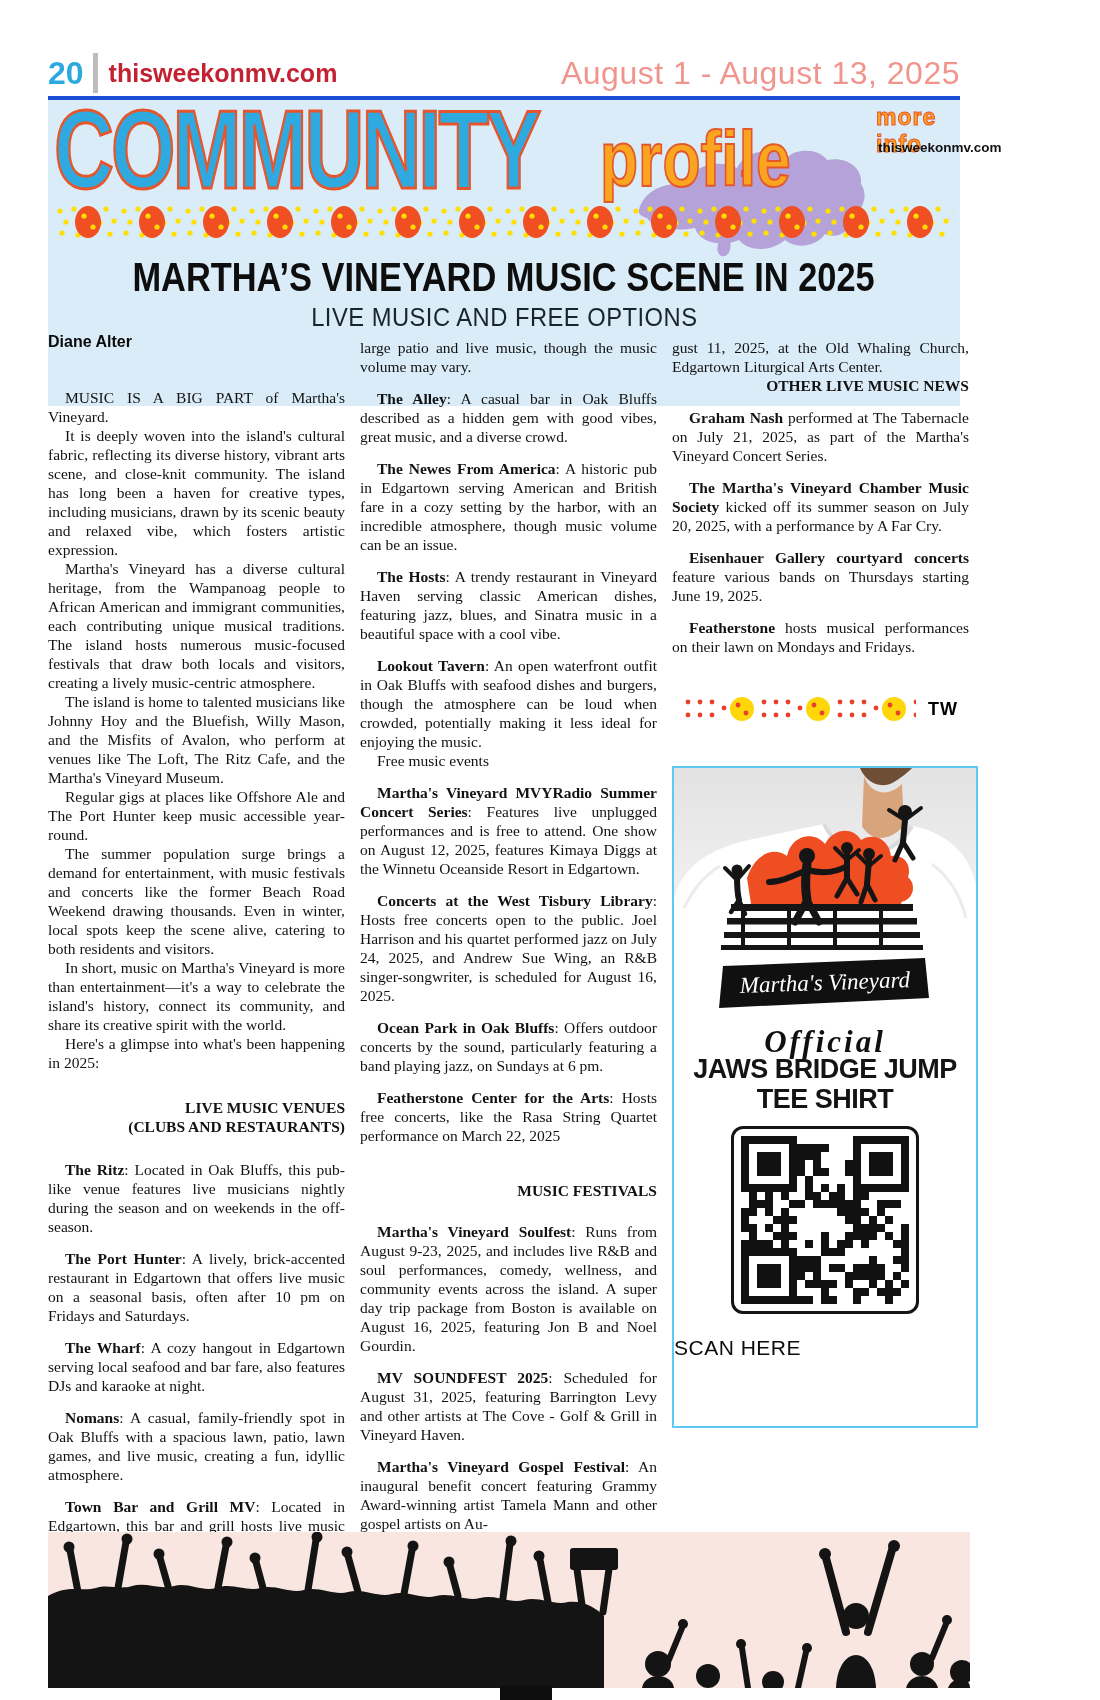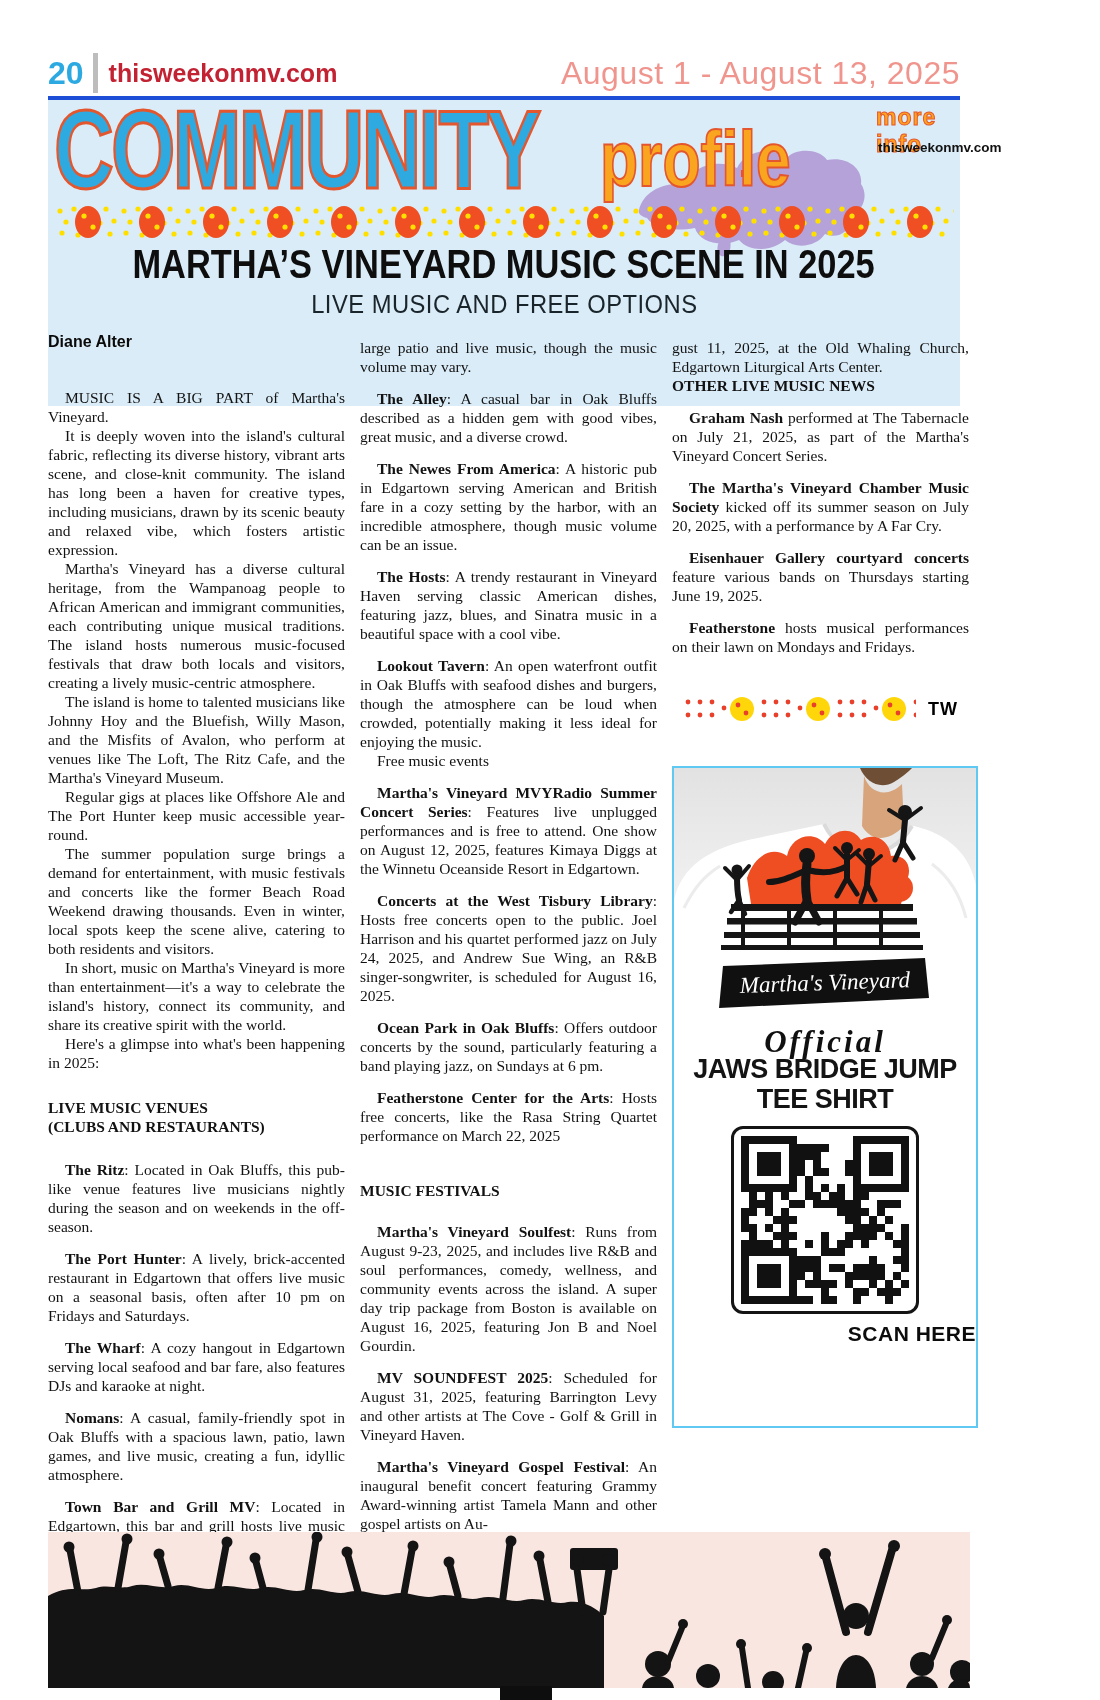--- a/index.html
+++ b/index.html
@@ -21,57 +21,57 @@
              font-weight:700;font-size:112px;line-height:100px;letter-spacing:-4px;color:#2FAAE0;
              -webkit-text-stroke:3px #E4572E;transform:scaleX(.74);transform-origin:0 0;white-space:nowrap;}
   .profile{position:absolute;left:552px;top:14px;font-family:"Liberation Sans",sans-serif;
            font-weight:700;font-size:78px;color:#F9A51F;-webkit-text-stroke:2px #E4572E;
            transform:scaleX(.8);transform-origin:0 0;white-space:nowrap;}
   .moreinfo{position:absolute;left:828px;top:4px;font-family:"Liberation Sans",sans-serif;
             font-weight:700;font-size:23px;color:#FFA41C;-webkit-text-stroke:1px #E4572E;letter-spacing:1px;}
   .mi-site{position:absolute;left:830px;top:40px;font-family:"Liberation Sans",sans-serif;
            font-weight:700;font-size:13.5px;color:#111;}
   .dotsborder{position:absolute;left:8px;top:104px;}
-  .mh-center{position:absolute;left:0;width:100%;text-align:center;}
+  .mh-center{position:absolute;left:0;width:100%;text-align:center;margin-top:13px;}
   .headline-wrap{top:142px;}
   .headline{display:inline-block;font-family:"Liberation Sans",sans-serif;font-weight:700;
             font-size:40px;color:#0E0E0E;transform:scaleX(.86);white-space:nowrap;}
   .subheadline-wrap{top:190px;}
   .subheadline{display:inline-block;font-family:"Liberation Sans",sans-serif;font-size:25px;
                color:#1A242B;letter-spacing:.5px;transform:scaleX(.95);white-space:nowrap;}
 
   
   .byline{position:absolute;left:48px;top:333px;font-family:"Liberation Sans",sans-serif;
           font-weight:700;font-size:16px;color:#0A0A0A;}
   .cols{position:absolute;left:48px;top:338px;width:922px;display:flex;gap:15px;}
   .col{width:297px;font-size:15.5px;line-height:19px;text-align:justify;}
   .col1{padding-top:50px;}
   .col p{margin:0;text-indent:17px;}
   .col p.sp{margin-top:13px;}
   .col p.noind{text-indent:0;}
   .lead{font-weight:700;}
-  .colhead{text-align:left;font-weight:700;text-indent:0 !important;margin:26px 0 24px !important;}
+  .colhead{text-align:right;font-weight:700;text-indent:0 !important;margin:26px 0 24px !important;}
   .ch2{margin:36px 0 22px !important;}
   .ch3{margin:0 0 8px !important;}
 
   
   .dotsrow{display:flex;align-items:center;margin:40px 0 0 12px;}
   .tw{margin-left:12px;font-family:"Liberation Sans",sans-serif;font-weight:700;font-size:18px;
       letter-spacing:1px;color:#000;}
 
   
   .ad{margin-top:44px;width:302px;height:658px;border:2px solid #5FC8F3;background:#fff;overflow:hidden;}
   .photo{height:260px;overflow:hidden;}
   .official{font-style:italic;font-weight:700;font-size:31px;letter-spacing:3px;text-align:center;
             margin-top:4px;color:#101010;}
   .adtitle{font-family:"Liberation Sans",sans-serif;font-weight:700;font-size:27px;line-height:30px;
            letter-spacing:-.5px;text-align:center;margin-top:3px;color:#141414;}
   .qr{width:168px;height:168px;border:3px solid #141414;border-radius:12px;padding:7px;margin:12px auto 0;}
-  .scan{font-family:"Liberation Sans",sans-serif;font-weight:700;font-size:21px;letter-spacing:.5px;
-        text-align:right;margin-top:10px;color:#0C0C0C;}
+  .scan{font-family:"Liberation Sans",sans-serif;font-weight:400;font-size:21px;letter-spacing:.5px;
+        text-align:left;margin-top:24px;color:#0C0C0C;}
 
   
   .crowd{position:absolute;left:48px;top:1532px;width:922px;height:156px;}
   .notch{position:absolute;left:500px;top:1686px;width:52px;height:14px;background:#0E0E0E;}
 </style>
 </head>
 <body>
 
 <div class="page">
 

